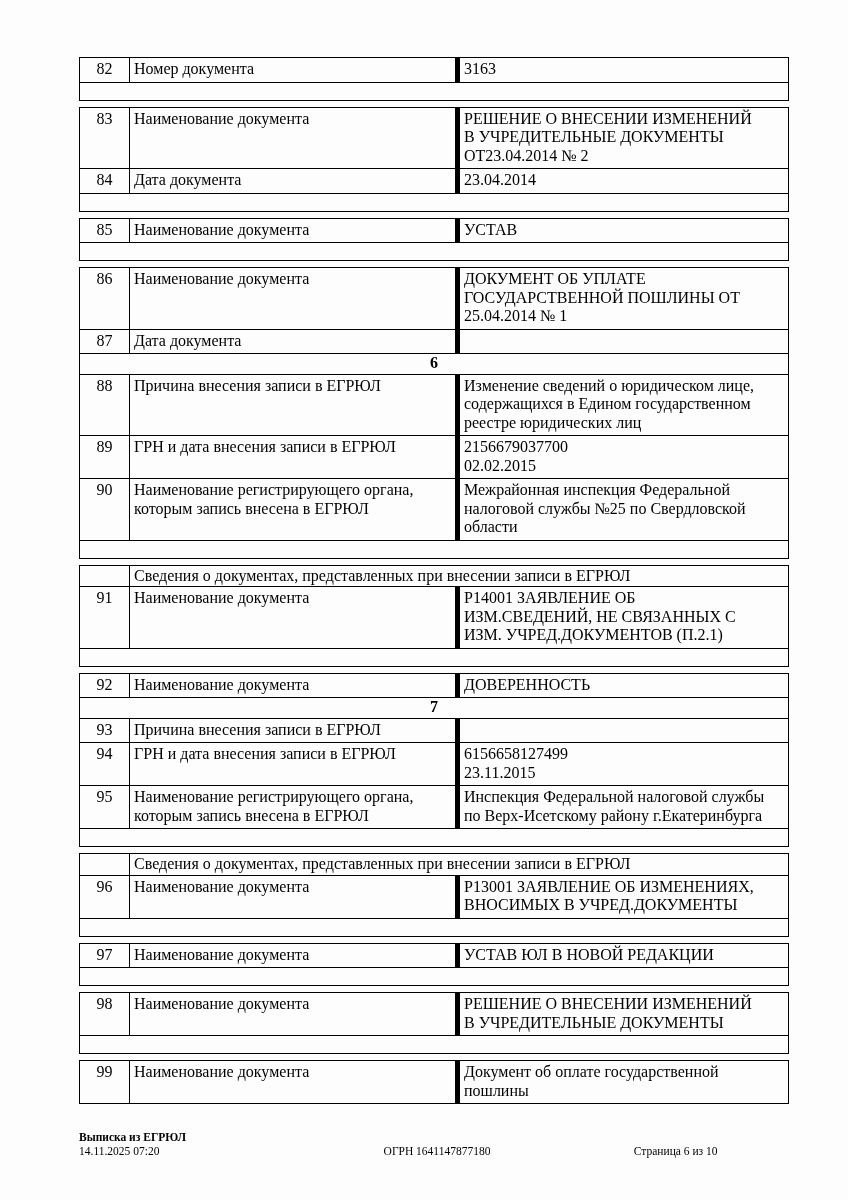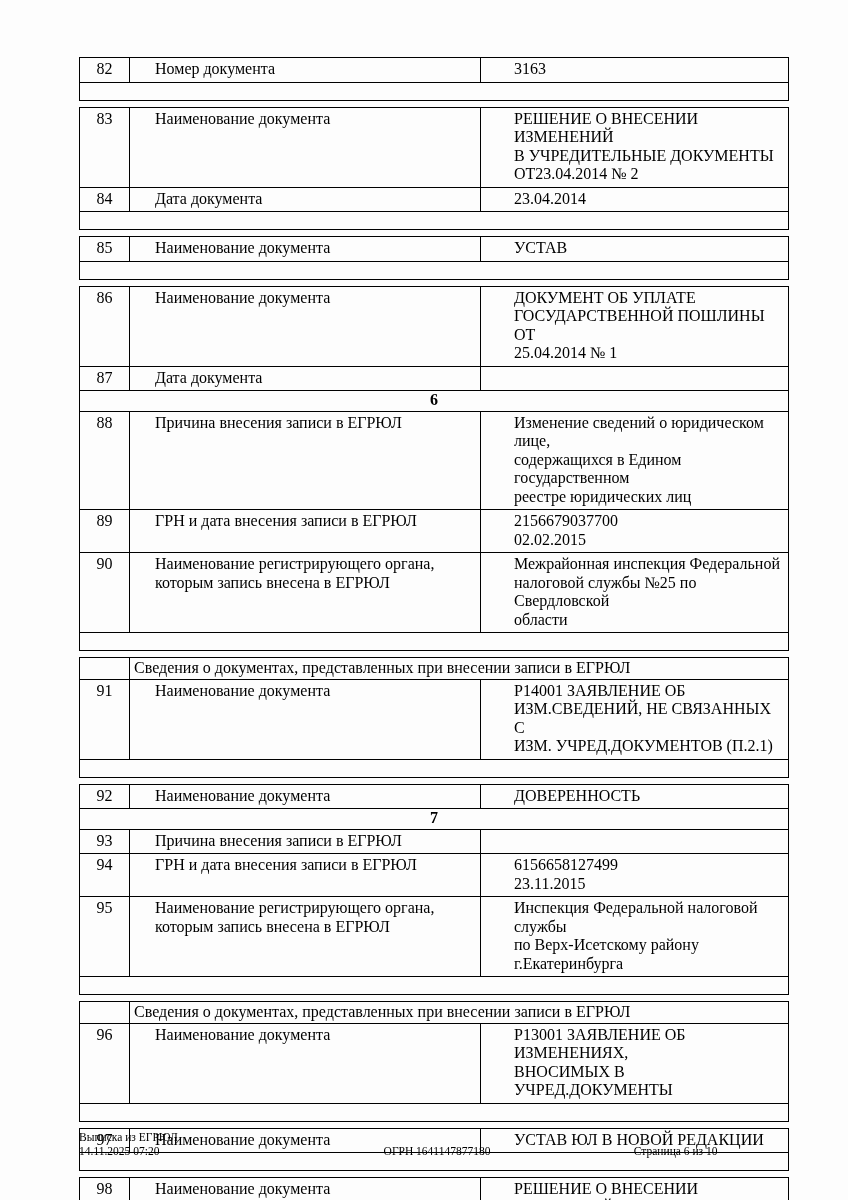--- a/index.html
+++ b/index.html
@@ -46,27 +46,25 @@
     flex: none;
     width: 50px;
     border-right: 1px solid #000;
     text-align: center;
     padding-left: 1px;
     padding-right: 1px;
   }
   .label-cell {
     flex: none;
     width: 330px;
-    border-right: 1px solid #000000;
-    margin-left: 21px;
+    border-right: 5px solid #000000;
   }
   .value-cell {
     flex: 1;
     min-width: 0;
-    margin-left: 29px;
   }
   .row.spacer { height: 18px; }
   .row.gap { height: 6px; }
   .row.section {
     justify-content: center;
   }
   .section-cell {
     font-weight: bold;
     padding: 0 4px 1px;
     text-align: center;
@@ -83,21 +81,21 @@
     top: 1131px;
     width: 716px;
     display: flex;
     align-items: flex-end;
     font-size: 11.5px;
     line-height: 13.5px;
   }
   .footer-left { flex: 1; text-align: left; }
   .footer-center { flex: 1; text-align: center; }
   .footer-right { flex: 1; text-align: center; }
-  .footer-doc-type { font-weight: normal; }
+  .footer-doc-type { font-weight: bold; }
 </style>
 </head>
 <body>
 
 <div class="page">
 
   <div class="doc-table">
       <div class="row field bordered block-start">
         <div class="cell num-cell">82</div>
         <div class="cell label-cell">Номер документа</div>

